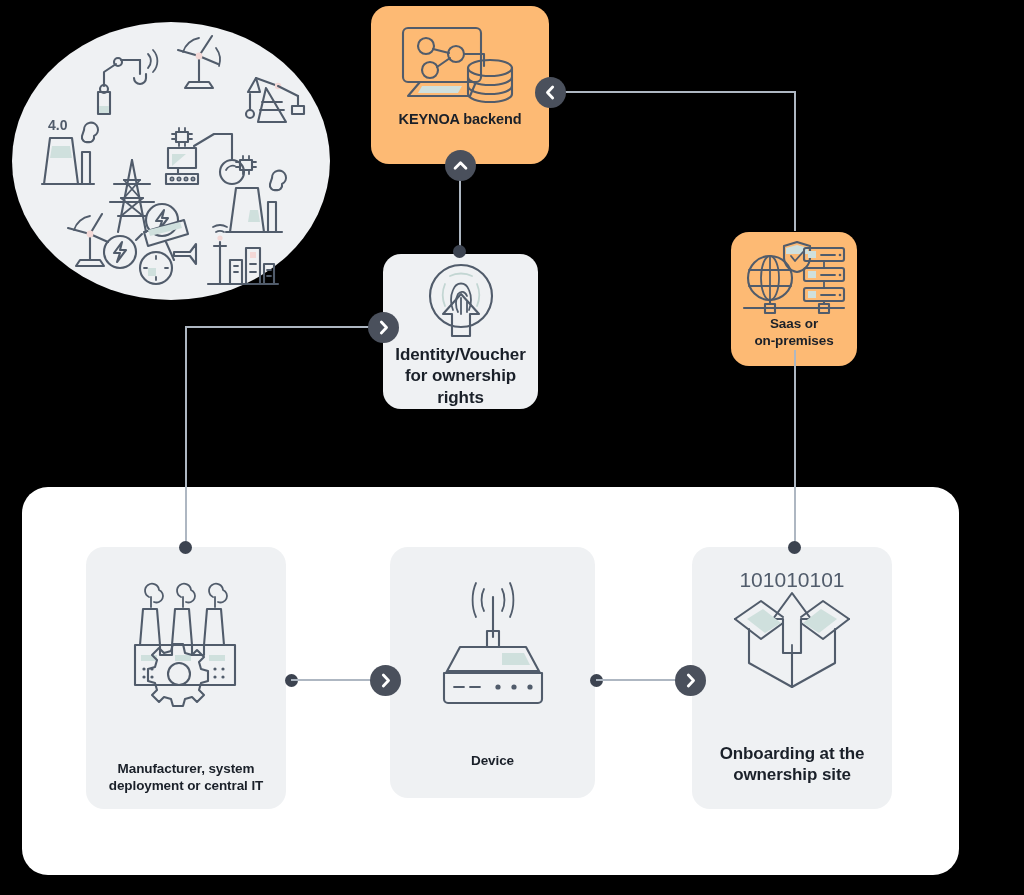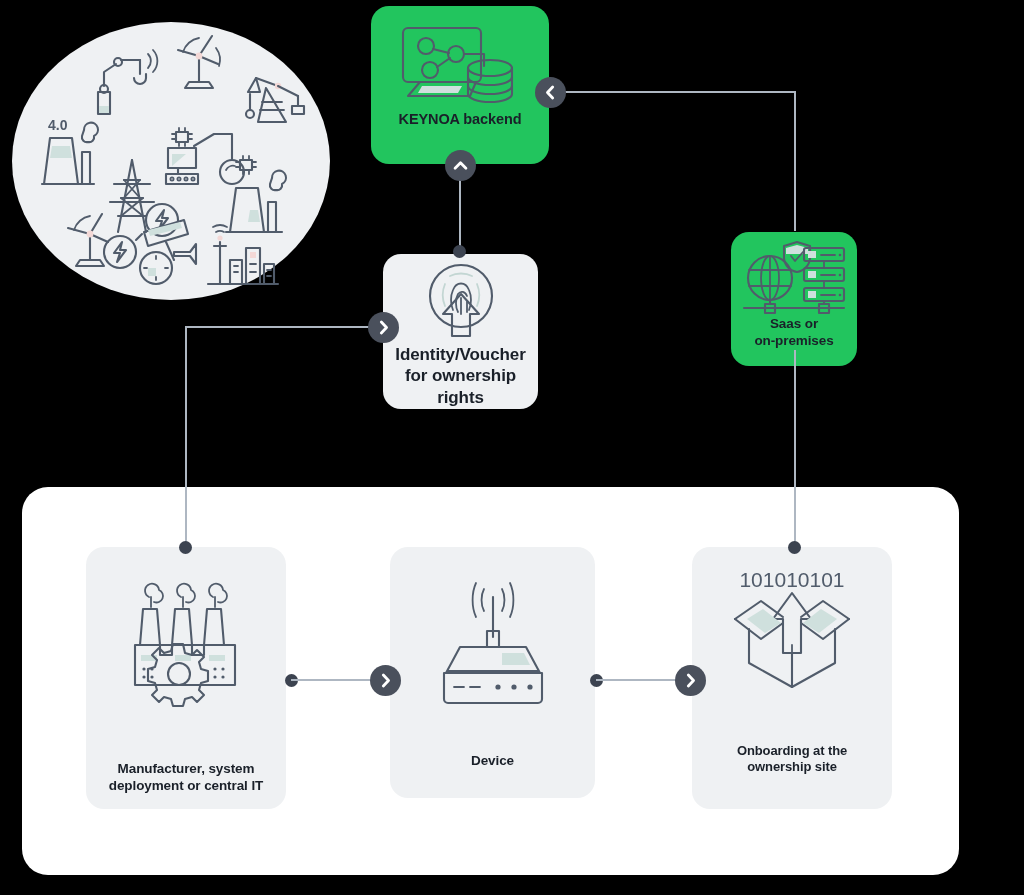--- a/index.html
+++ b/index.html
@@ -10,21 +10,21 @@
     color:#1e2430;
   }
   .stage{position:absolute;inset:0;width:1024px;height:895px;}
 
   
   .card{
     position:absolute;border-radius:18px;
     display:flex;flex-direction:column;align-items:center;justify-content:flex-start;
     box-sizing:border-box;
   }
-  .card-white{background:#22c55e;}
+  .card-white{background:#fdba74;}
   .card-grey{background:#eff1f3;}
   .card-label{
     font-weight:bold;text-align:center;line-height:1.25;color:#1a2029;
     letter-spacing:-0.1px;
   }
   .icon-wrap{display:flex;align-items:center;justify-content:flex-end;}
   svg{display:block;overflow:visible;}
 
   
   .s{fill:none;stroke:#515c6b;stroke-width:2.1;stroke-linecap:round;stroke-linejoin:round;}
@@ -342,21 +342,21 @@
         <path class="s" d="M122 52 L96 34 L74 50"></path>
         <path class="s" d="M8 52 L34 72 L56 56"></path>
         <path class="s" d="M122 52 L96 72 L74 56"></path>
         <path class="fill-mint" d="M20 52 L36 42 L54 56 L38 66 z"></path>
         <path class="fill-mint" d="M110 52 L94 42 L76 56 L92 66 z"></path>
         <path class="s" d="M22 62 v34 L65 120 L108 96 V62"></path>
         <path class="s" d="M65 86 v34"></path>
         <path class="s-thin" d="M65 78 v20"></path>
       </svg>
     </div>
-    <div class="card-label" style="font-size:13px;margin-top:46px;">
+    <div class="card-label" style="font-size:17px;margin-top:46px;">
       <div>Onboarding at the</div>
       <div>ownership site</div>
     </div>
   </div>
 
   <div class="conn conn-h" style="left:558px;top:91px;width:238px;"></div>
   <div class="conn conv conn-v" style="left:794px;top:91px;height:140px;"></div>
 
   <div class="conn conn-v" style="left:794px;top:350px;height:197px;"></div>
   <div class="dot" style="left:788px;top:541px;"></div>

